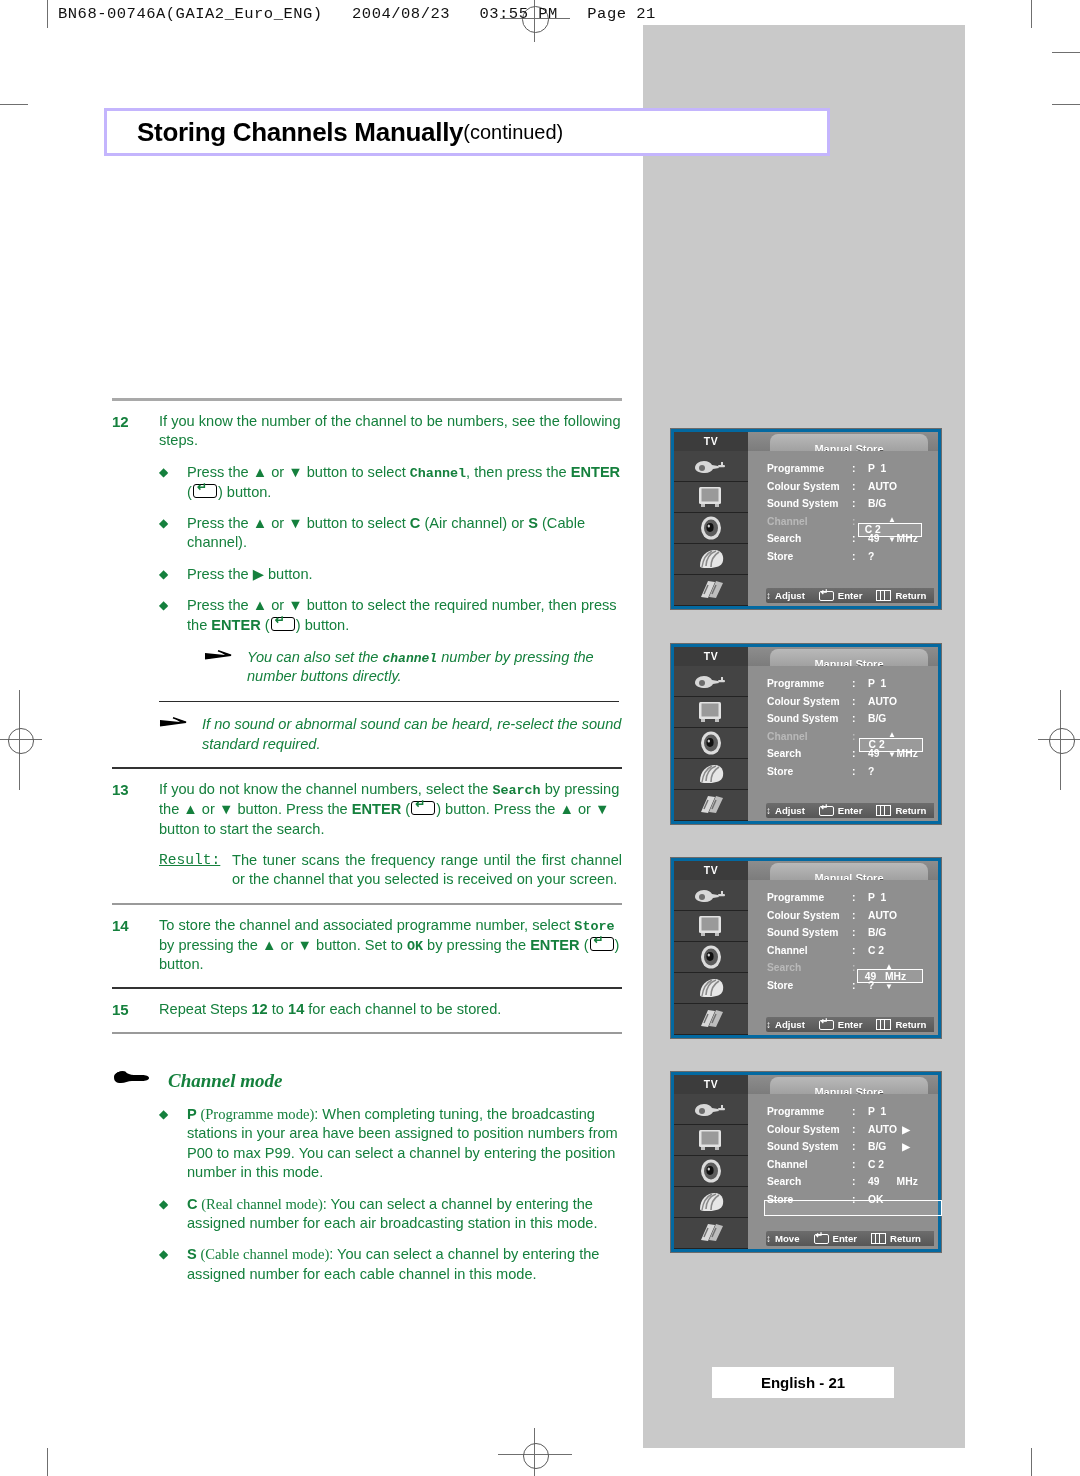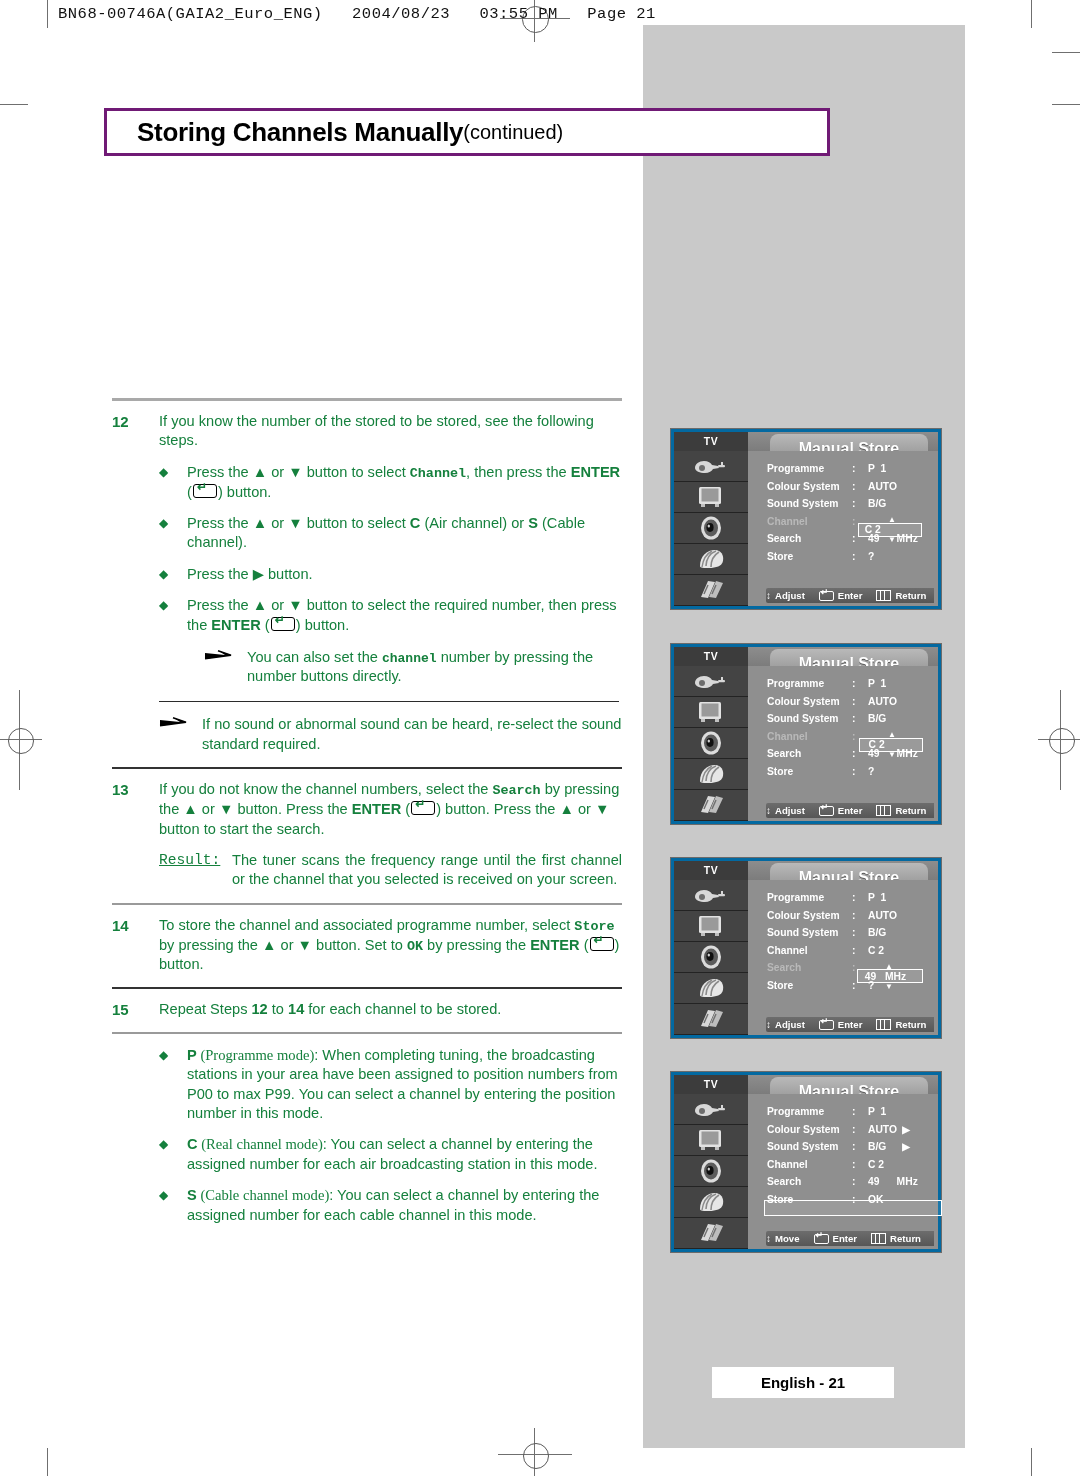--- a/index.html
+++ b/index.html
@@ -24,21 +24,21 @@
 
   
   .grey-plate{
     position:absolute;left:643px;top:25px;width:322px;height:1423px;
     background:#c9c9c9;
   }
 
   
   .title-bar{
     position:absolute;left:104px;top:108px;width:726px;height:48px;
-    background:#ffffff;border:3px solid #701a75;
+    background:#ffffff;border:3px solid #c4b5fd;
     display:flex;align-items:center;
     box-sizing:border-box;
   }
   .title-main{
     font-size:26px;font-weight:bold;color:#000;margin-left:30px;
     letter-spacing:-0.3px;
   }
   .title-sub{font-size:20px;color:#000;}
 
   
@@ -53,21 +53,21 @@
 
   .step{display:flex;margin-top:11px;}
   .step-num{width:47px;flex:0 0 47px;font-weight:bold;font-size:15px;}
   .step-body{flex:1;}
   .bul{display:flex;margin-top:12px;margin-left:47px;}
   .bul-mark{width:28px;flex:0 0 28px;font-size:12px;line-height:1.5;}
   .bul-text{flex:1;}
 
   .note{display:flex;margin-top:13px;margin-left:92px;}
   .note-mark{width:43px;flex:0 0 43px;}
-  .note-text{flex:1;}
+  .note-text{flex:1;font-style:italic;}
   .note2{display:flex;margin-top:13px;margin-left:47px;}
   .note2-mark{width:43px;flex:0 0 43px;}
 
   .result-row{display:flex;margin-top:12px;margin-left:47px;}
   .result-label{width:73px;flex:0 0 73px;text-decoration:underline;font-family:Liberation Mono, monospace;}
   .result-text{flex:1;text-align:justify;}
 
   b, .bold{font-weight:bold;}
   .mono{font-family:"Liberation Mono","DejaVu Sans Mono",monospace;font-weight:bold;font-size:13.4px;}
   .serif{font-family:"Liberation Serif","DejaVu Serif",serif;}
@@ -108,21 +108,21 @@
     position:absolute;left:0;top:0;width:74px;height:19px;
     background:#3c3c3c;
     display:flex;align-items:center;justify-content:center;
     font-weight:bold;font-size:10.4px;color:#fff;letter-spacing:0.5px;
   }
   .osd-pill{
     position:absolute;left:96px;top:2px;width:158px;height:30px;
     background:linear-gradient(#b9b9b9,#8e8e8e);
     border-radius:8px;
     display:flex;align-items:center;justify-content:center;
-    font-weight:bold;font-size:16px;color:#ffffff;
+    font-weight:bold;font-size:11px;color:#ffffff;
     text-shadow:0 1px 0 #555;
   }
   .osd-side{
     position:absolute;left:0;top:19px;width:74px;bottom:0;
     background:#4a4a4a;
   }
   .osd-icon{
     height:30px;border-bottom:1px solid #232323;
     display:flex;align-items:center;justify-content:center;
     background:#444;
@@ -229,21 +229,21 @@
   <span class="title-main">Storing Channels Manually</span>
   <span class="title-sub">(continued)</span>
 </div>
 
 <div class="content">
 
   <div class="rule"></div>
 
   <div class="step">
     <div class="step-num">12</div>
-    <div class="step-body">If you know the number of the stored to be stored, see the following steps.</div>
+    <div class="step-body">If you know the number of the channel to be numbers, see the following steps.</div>
   </div>
 
   <div>
     <div class="bul">
       <div class="bul-mark">◆</div>
       <div class="bul-text"><span>Press the </span><span>▲</span><span> or </span><span>▼</span><span> button to select </span><span class="mono">Channel</span><span>, then press the </span><span class="bold">ENTER</span><span> (</span><span class="keyglyph"></span><span>) button.</span></div>
     </div>
     <div class="bul">
       <div class="bul-mark">◆</div>
       <div class="bul-text"><span>Press the </span><span>▲</span><span> or </span><span>▼</span><span> button to select </span><span class="bold">C</span><span> (Air channel) or </span><span class="bold">S</span><span> (Cable channel).</span></div>
@@ -308,20 +308,29 @@
   <div class="rule dark"></div>
 
   <div class="step">
     <div class="step-num">15</div>
     <div class="step-body"><span>Repeat Steps </span><span class="bold">12</span><span> to </span><span class="bold">14</span><span> for each channel to be stored.</span></div>
   </div>
 
   <div style="height:12px;"></div>
   <div class="rule thin"></div>
 
+  <div class="cm-head">
+    <div class="cm-hand">
+      <svg width="40" height="20" viewBox="0 0 40 20" aria-hidden="true">
+        <path d="M2 9 C2 5,7 3,12 4 C16 5,18 7,22 7 L30 7 C34 7,37 8,37 10 C37 12,34 13,30 13 L20 13 C16 13,13 15,9 15 C4 15,2 13,2 9 Z" fill="#000"></path>
+        <path d="M4 7 C6 4, 11 3, 14 5" fill="none" stroke="#000" stroke-width="2"></path>
+      </svg>
+    </div>
+    <div class="cm-title">Channel mode</div>
+  </div>
 
   <div>
     <div class="bul">
       <div class="bul-mark">◆</div>
       <div class="bul-text"><span class="bold">P</span><span class="serif"> (Programme mode)</span><span>: When completing tuning, the broadcasting stations in your area have been assigned to position numbers from P00 to max P99. You can select a channel by entering the position number in this mode.</span></div>
     </div>
     <div class="bul">
       <div class="bul-mark">◆</div>
       <div class="bul-text"><span class="bold">C</span><span class="serif"> (Real channel mode)</span><span>: You can select a channel by entering the assigned number for each air broadcasting station in this mode.</span></div>
     </div>

